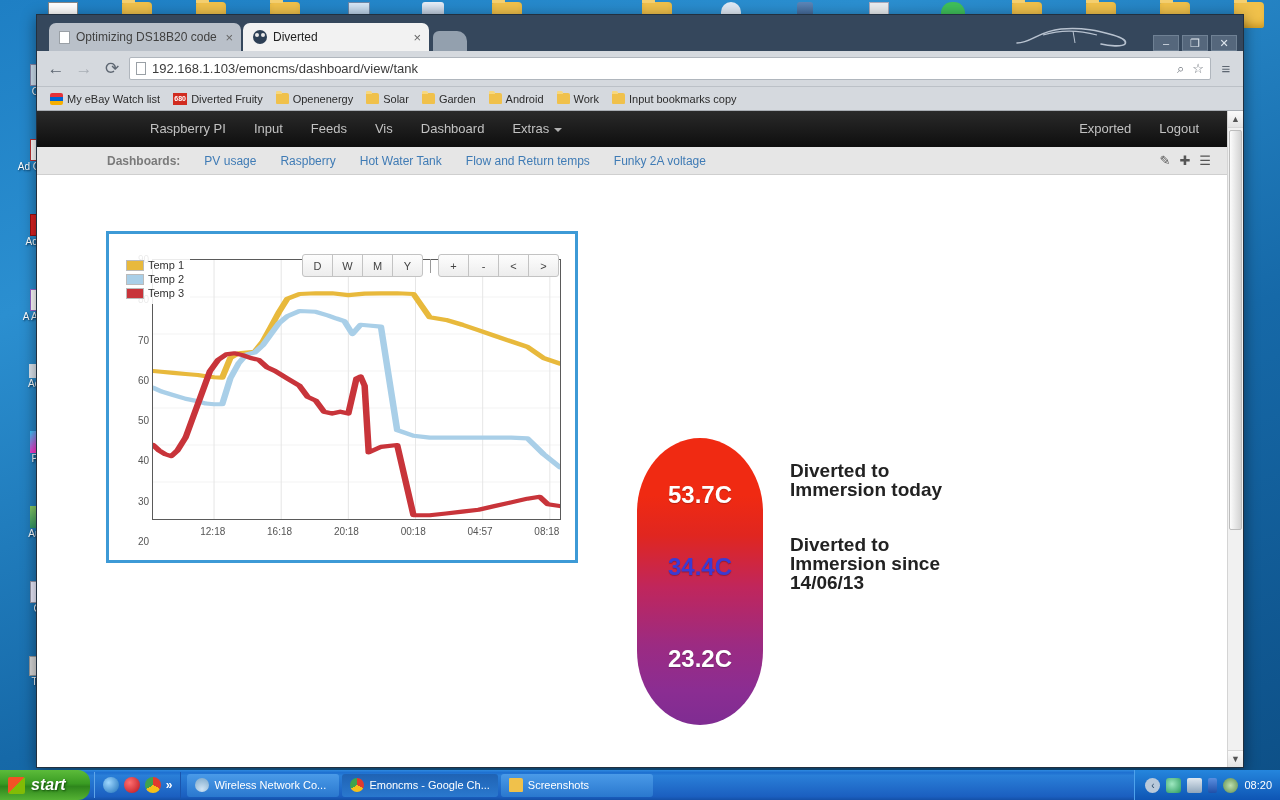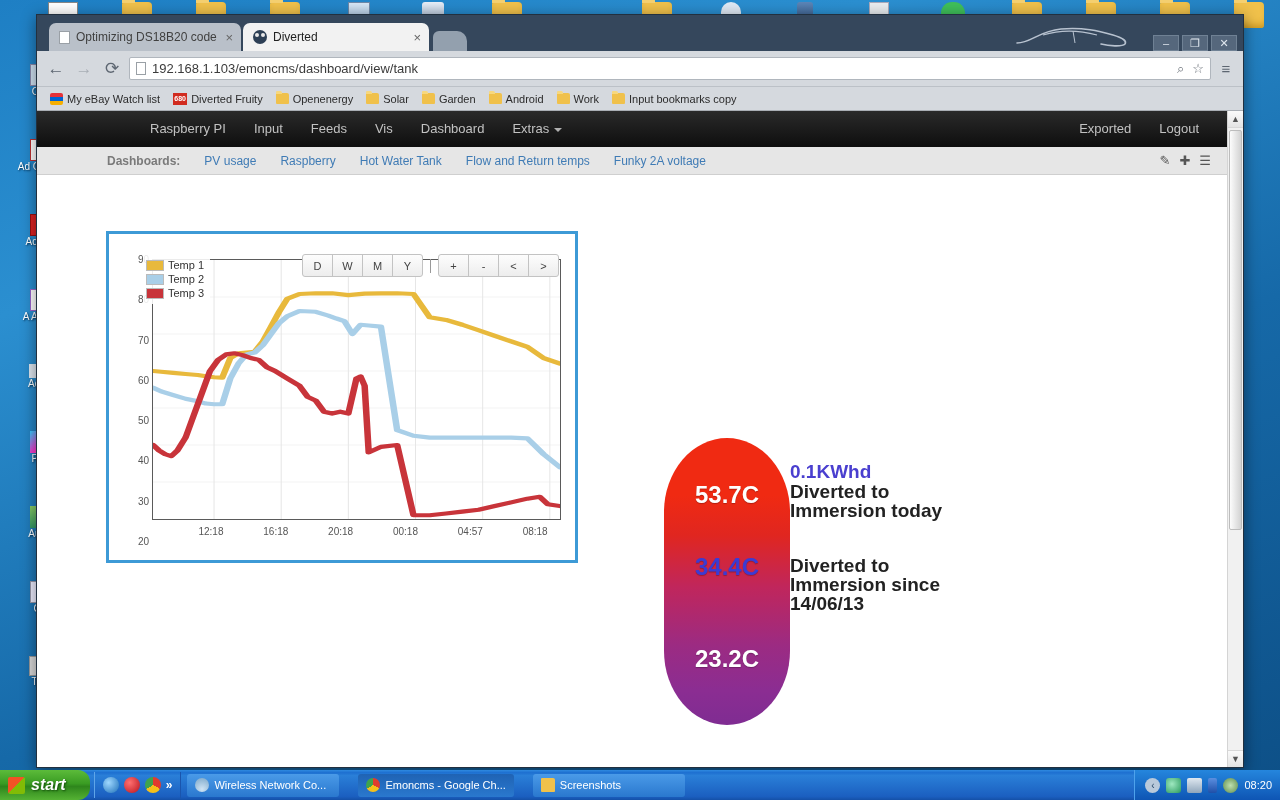--- a/index.html
+++ b/index.html
@@ -155,26 +155,26 @@
   .ylabels { position: absolute; left: 0; top: 11px; width: 26px; height: 282px; }
   .ylabels div {
     position: absolute; right: 0; font-size: 10px; color: #555;
     transform: translateY(-50%); text-align: right; width: 100%;
   }
   .plot {
     position: absolute; left: 29px; top: 11px; right: 0; bottom: 26px;
     border: 1px solid #5a5a5a; background: #fff; overflow: hidden;
   }
   .plot svg { display: block; width: 100%; height: 100%; }
-  .xlabels { position: absolute; left: 29px; right: 16px; bottom: 4px; height: 16px; }
+  .xlabels { position: absolute; left: 29px; right: 4px; bottom: 4px; height: 16px; }
   .xlabels div {
     position: absolute; font-size: 10px; color: #555; transform: translateX(-50%);
   }
   .legend {
-    position: absolute; left: 20px; top: 6px; background: rgba(255,255,255,.88);
+    position: absolute; left: 0; top: 6px; background: rgba(255,255,255,.88);
     padding: 3px 6px 3px 3px; font-size: 11px; color: #333;
   }
   .legend .row { display: flex; align-items: center; gap: 4px; margin: 2px 0; }
   .legend .sw { width: 18px; height: 11px; border: 1px solid #bbb; }
   .ctrls {
     position: absolute; right: 2px; top: 6px; display: flex; align-items: center; gap: 0;
   }
   .btngrp { display: flex; }
   .btngrp button {
     min-width: 31px; height: 23px; font-size: 11px; font-family: inherit;
@@ -185,21 +185,20 @@
   .btngrp button:last-child { border-radius: 0 3px 3px 0; }
   .ctrl-sep { width: 1px; height: 14px; background: #999; margin: 0 7px; }
 
   
   .tank {
     position: absolute; left: 600px; top: 263px; width: 126px; height: 287px;
     border-radius: 63px/74px;
     background: linear-gradient(180deg,
       #f02a12 0%, #f02a12 20%, #e02620 34%,
       #c0265c 52%, #9c2b82 72%, #8b2d92 88%, #7f2c92 100%);
-    margin-left: 27px;
   }
   .tank .tval {
     position: absolute; width: 100%; text-align: center;
     font-size: 24px; font-weight: bold; color: #fff;
     text-shadow: 0 1px 1px rgba(0,0,0,.25);
   }
   .tank .tval.v1 { top: 43px; }
   .tank .tval.v2 { top: 115px; color: #3b3bd4; }
   .tank .tval.v3 { top: 207px; }
 
@@ -231,21 +230,21 @@
     height: 30px; padding: 0 24px 0 8px; display: flex; align-items: center; gap: 6px;
     background: linear-gradient(#5cbb3a 0%, #3a9c23 45%, #2e861c 55%, #55b234 100%);
     border-radius: 0 12px 12px 0; color: #fff; font-style: italic; font-weight: bold;
     font-size: 16px; text-shadow: 1px 1px 2px #14500a;
   }
   .winlogo { width: 17px; height: 17px;
     background: linear-gradient(135deg,#f35325 50%,#81bc06 50%); border-radius: 2px; }
   .quicklaunch { display: flex; align-items: center; gap: 5px; padding: 0 8px;
     border-left: 1px solid #5fa5e8; border-right: 1px solid #1a55ad; height: 26px; margin-left: 4px; }
   .ql { width: 16px; height: 16px; border-radius: 50%; }
-  .tasks { display: flex; gap: 19px; padding-left: 6px; }
+  .tasks { display: flex; gap: 3px; padding-left: 6px; }
   .task {
     height: 23px; min-width: 152px; max-width: 160px; padding: 0 8px;
     display: flex; align-items: center; gap: 5px; font-size: 11px; color: #fff;
     background: linear-gradient(#4596e6, #२b77cc); border-radius: 3px;
     white-space: nowrap; overflow: hidden;
   }
   .task { background: linear-gradient(#4a9ae8, #2a78ce); }
   .task.active { background: linear-gradient(#1f63b4, #2a78ce); }
   .task .ti { width: 14px; height: 14px; flex: none; }
   .tray {
@@ -557,21 +556,20 @@
         </div>
 
         <div class="tank">
           <div class="tval v1">53.7C</div>
           <div class="tval v2">34.4C</div>
           <div class="tval v3">23.2C</div>
         </div>
 
         <div class="stats">
           <div class="stat" style="margin-bottom:36px;">
-            <div class="val">0.1KWhd</div>
             <div class="cap" style="white-space:pre-line;">Diverted to
 Immersion today</div>
           </div>
           <div class="stat">
             <div class="cap" style="white-space:pre-line;">Diverted to
 Immersion since
 14/06/13</div>
           </div>
         </div>
 

